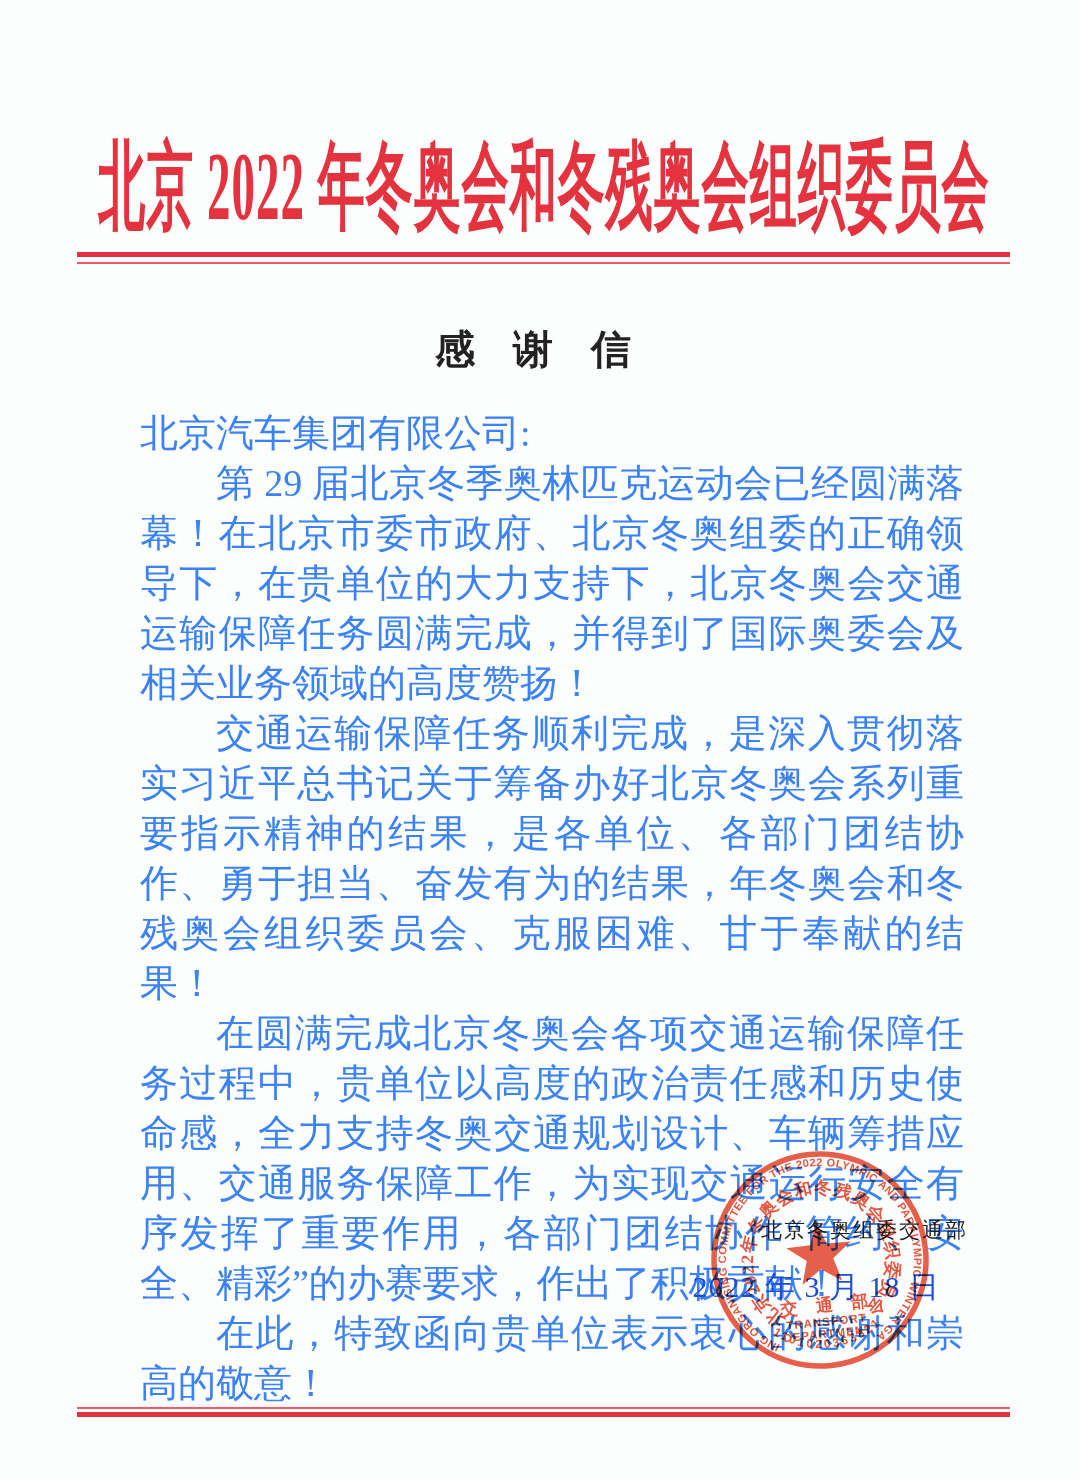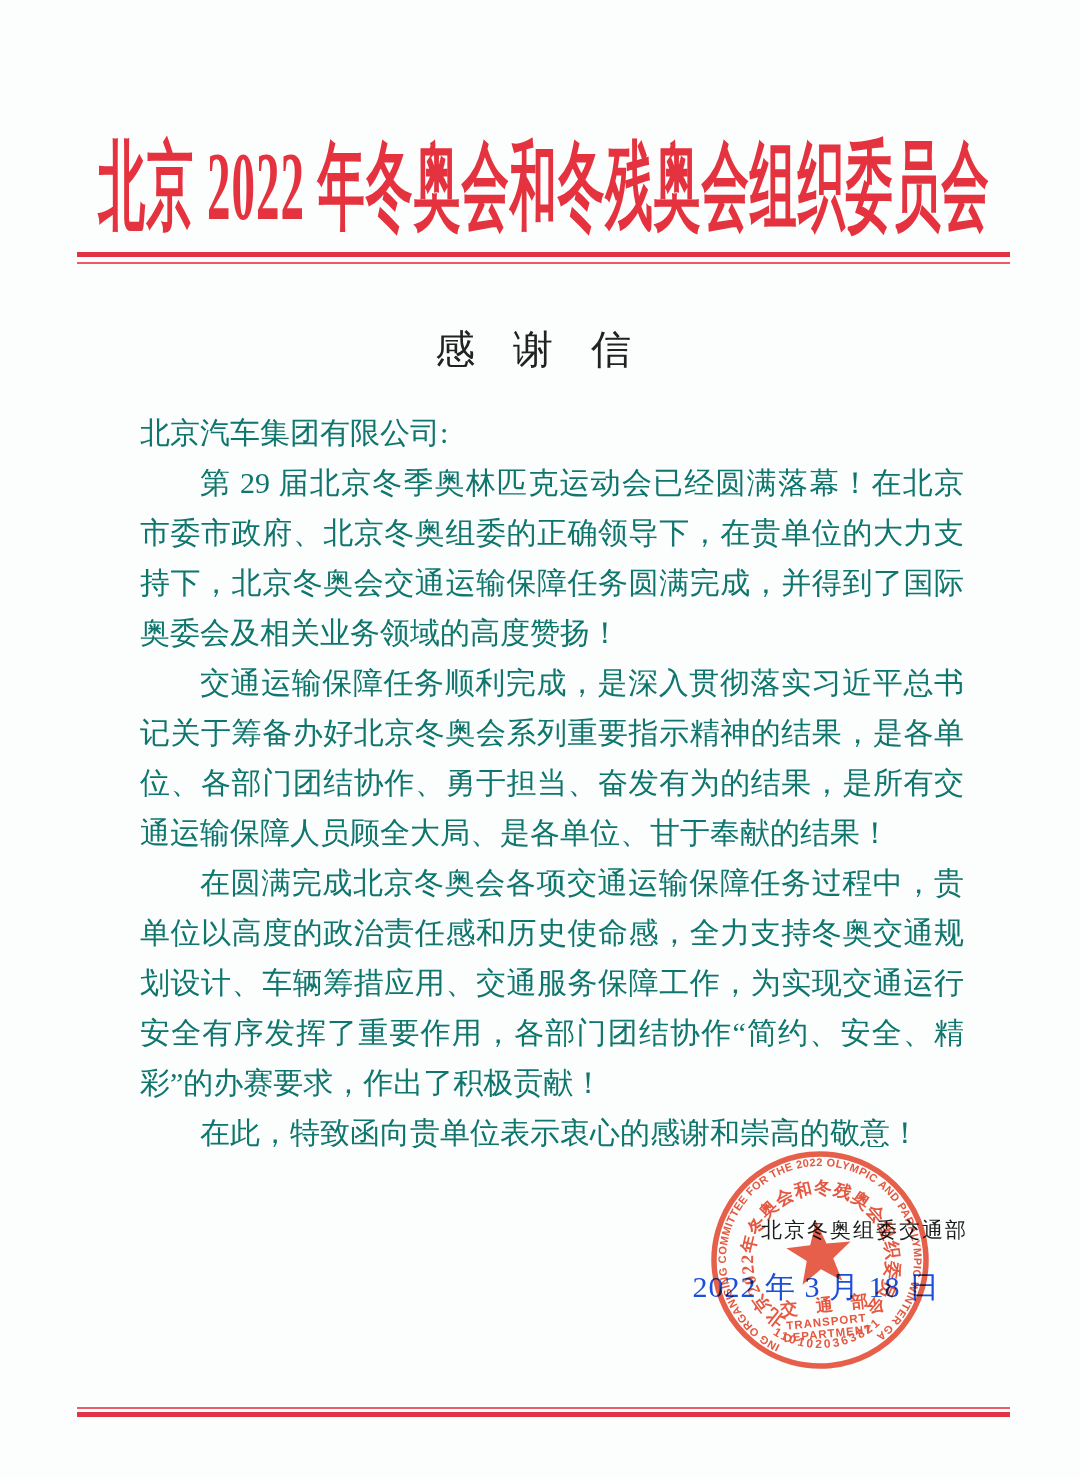--- a/index.html
+++ b/index.html
@@ -30,30 +30,30 @@
   .rules-top{position:absolute;top:252px;left:77px;right:70px;}
   .rules-bottom{position:absolute;top:1407px;left:77px;right:70px;}
   .rule-thick{height:5px;background:#e23243;}
   .rule-thin{height:2px;background:#ee5a68;}
   .rules-top .rule-thin{margin-top:5px;}
   .rules-bottom .rule-thick{margin-top:3px;}
   
   .doc-title{
     position:absolute;top:322px;left:0;right:0;
     text-align:center;
-    font-size:40px;font-weight:normal;
+    font-size:40px;font-weight:bold;
     letter-spacing:14px;
     color:#222;
   }
   
   .body-text{
     position:absolute;top:408px;left:140px;width:824px;
-    font-size:30px;
+    font-size:38px;
     line-height:50px;
-    color:#0f766e;
+    color:#3b82f6;
     text-align:justify;
     text-justify:inter-character;
   }
   .body-text p{
     margin:0;
     text-indent:2em;
     word-break:break-all;
   }
   .salutation{
     margin:0 0 0 -2px;
@@ -93,21 +93,21 @@
   <div class="rules-top">
     <div class="rule-thick"></div>
     <div class="rule-thin"></div>
   </div>
 
   <div class="doc-title">感 谢 信</div>
 
   <div class="body-text">
     <p class="salutation">北京汽车集团有限公司:</p>
     <p>第 29 届北京冬季奥林匹克运动会已经圆满落幕！在北京市委市政府、北京冬奥组委的正确领导下，在贵单位的大力支持下，北京冬奥会交通运输保障任务圆满完成，并得到了国际奥委会及相关业务领域的高度赞扬！</p>
-    <p>交通运输保障任务顺利完成，是深入贯彻落实习近平总书记关于筹备办好北京冬奥会系列重要指示精神的结果，是各单位、各部门团结协作、勇于担当、奋发有为的结果，是所有交通运输保障人员顾全大局、是各单位、甘于奉献的结果！</p>
+    <p>交通运输保障任务顺利完成，是深入贯彻落实习近平总书记关于筹备办好北京冬奥会系列重要指示精神的结果，是各单位、各部门团结协作、勇于担当、奋发有为的结果，年冬奥会和冬残奥会组织委员会、克服困难、甘于奉献的结果！</p>
     <p>在圆满完成北京冬奥会各项交通运输保障任务过程中，贵单位以高度的政治责任感和历史使命感，全力支持冬奥交通规划设计、车辆筹措应用、交通服务保障工作，为实现交通运行安全有序发挥了重要作用，各部门团结协作“简约、安全、精彩”的办赛要求，作出了积极贡献！</p>
     <p>在此，特致函向贵单位表示衷心的感谢和崇高的敬意！</p>
   </div>
 
   <div class="signature-line">北京冬奥组委交通部</div>
   <div class="date-line">2022 年 3 月 18 日</div>
 
   <div class="stamp">
     <svg width="234" height="234" viewBox="0 0 234 234" xmlns="http://www.w3.org/2000/svg" xmlns:xlink="http://www.w3.org/1999/xlink">
 

